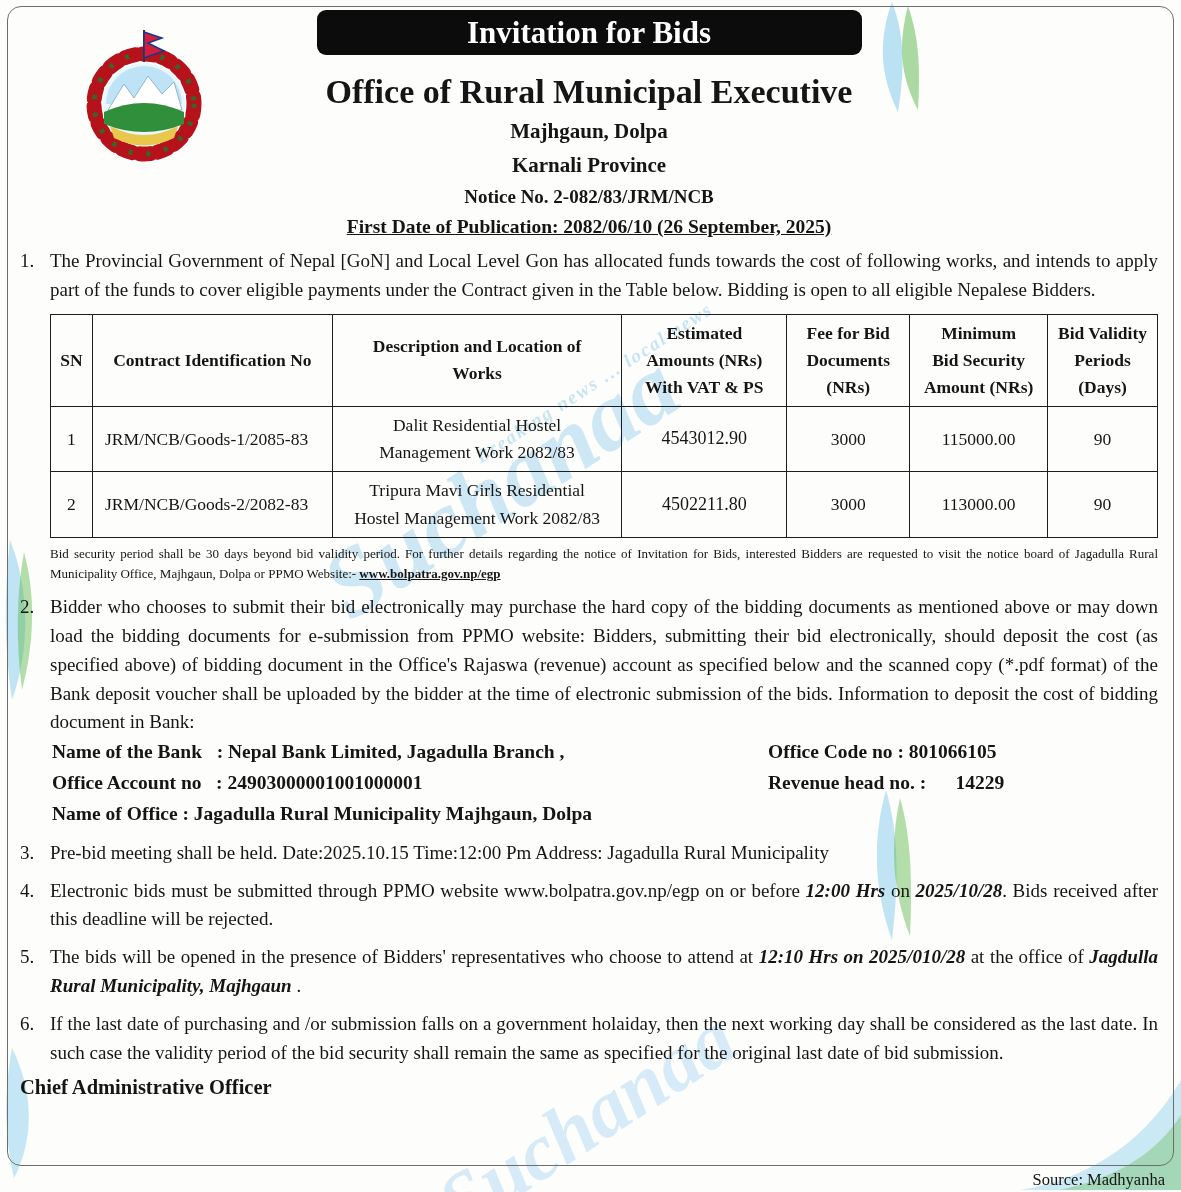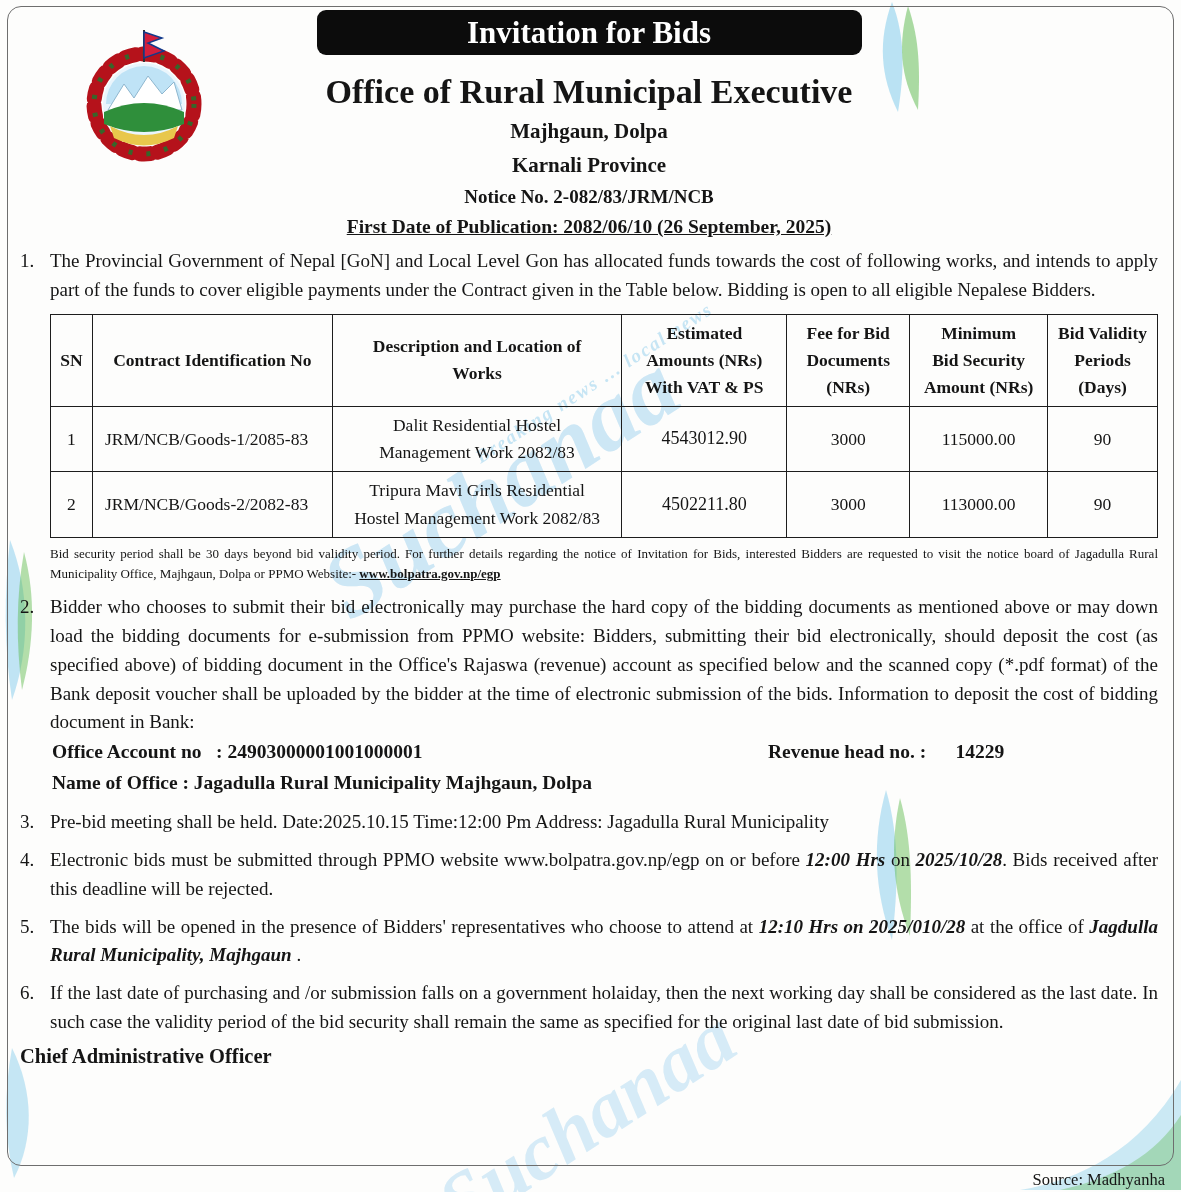--- a/index.html
+++ b/index.html
@@ -195,20 +195,24 @@
 
   <div class="note"><span>Bid security period shall be 30 days beyond bid validity period. For further details regarding the notice of Invitation for Bids, interested Bidders are requested to visit the notice board of Jagadulla Rural Municipality Office, Majhgaun, Dolpa or PPMO Website:- </span><span class="link">www.bolpatra.gov.np/egp</span></div>
 
   <div class="li">
     <span class="num">2.</span>
     <div class="body">Bidder who chooses to submit their bid electronically may purchase the hard copy of the bidding documents as mentioned above or may down load the bidding documents for e-submission from PPMO website: Bidders, submitting their bid electronically, should deposit the cost (as specified above) of bidding document in the Office's Rajaswa (revenue) account as specified below and the scanned copy (*.pdf format) of the Bank deposit voucher shall be uploaded by the bidder at the time of electronic submission of the bids. Information to deposit the cost of bidding document in Bank:</div>
   </div>
 
   <div class="bank">
     <div class="bank-line">
+      <span class="pre">Name of the Bank   : Nepal Bank Limited, Jagadulla Branch ,</span>
+      <span class="pre">Office Code no : 801066105</span>
+    </div>
+    <div class="bank-line">
       <span class="pre">Office Account no   : 24903000001001000001</span>
       <span class="pre">Revenue head no. :      14229</span>
     </div>
     <div>Name of Office : Jagadulla Rural Municipality Majhgaun, Dolpa</div>
   </div>
 
   <div class="li">
     <span class="num">3.</span>
     <div class="body">Pre-bid meeting shall  be held. Date:2025.10.15 Time:12:00 Pm Address: Jagadulla Rural Municipality</div>
   </div>

